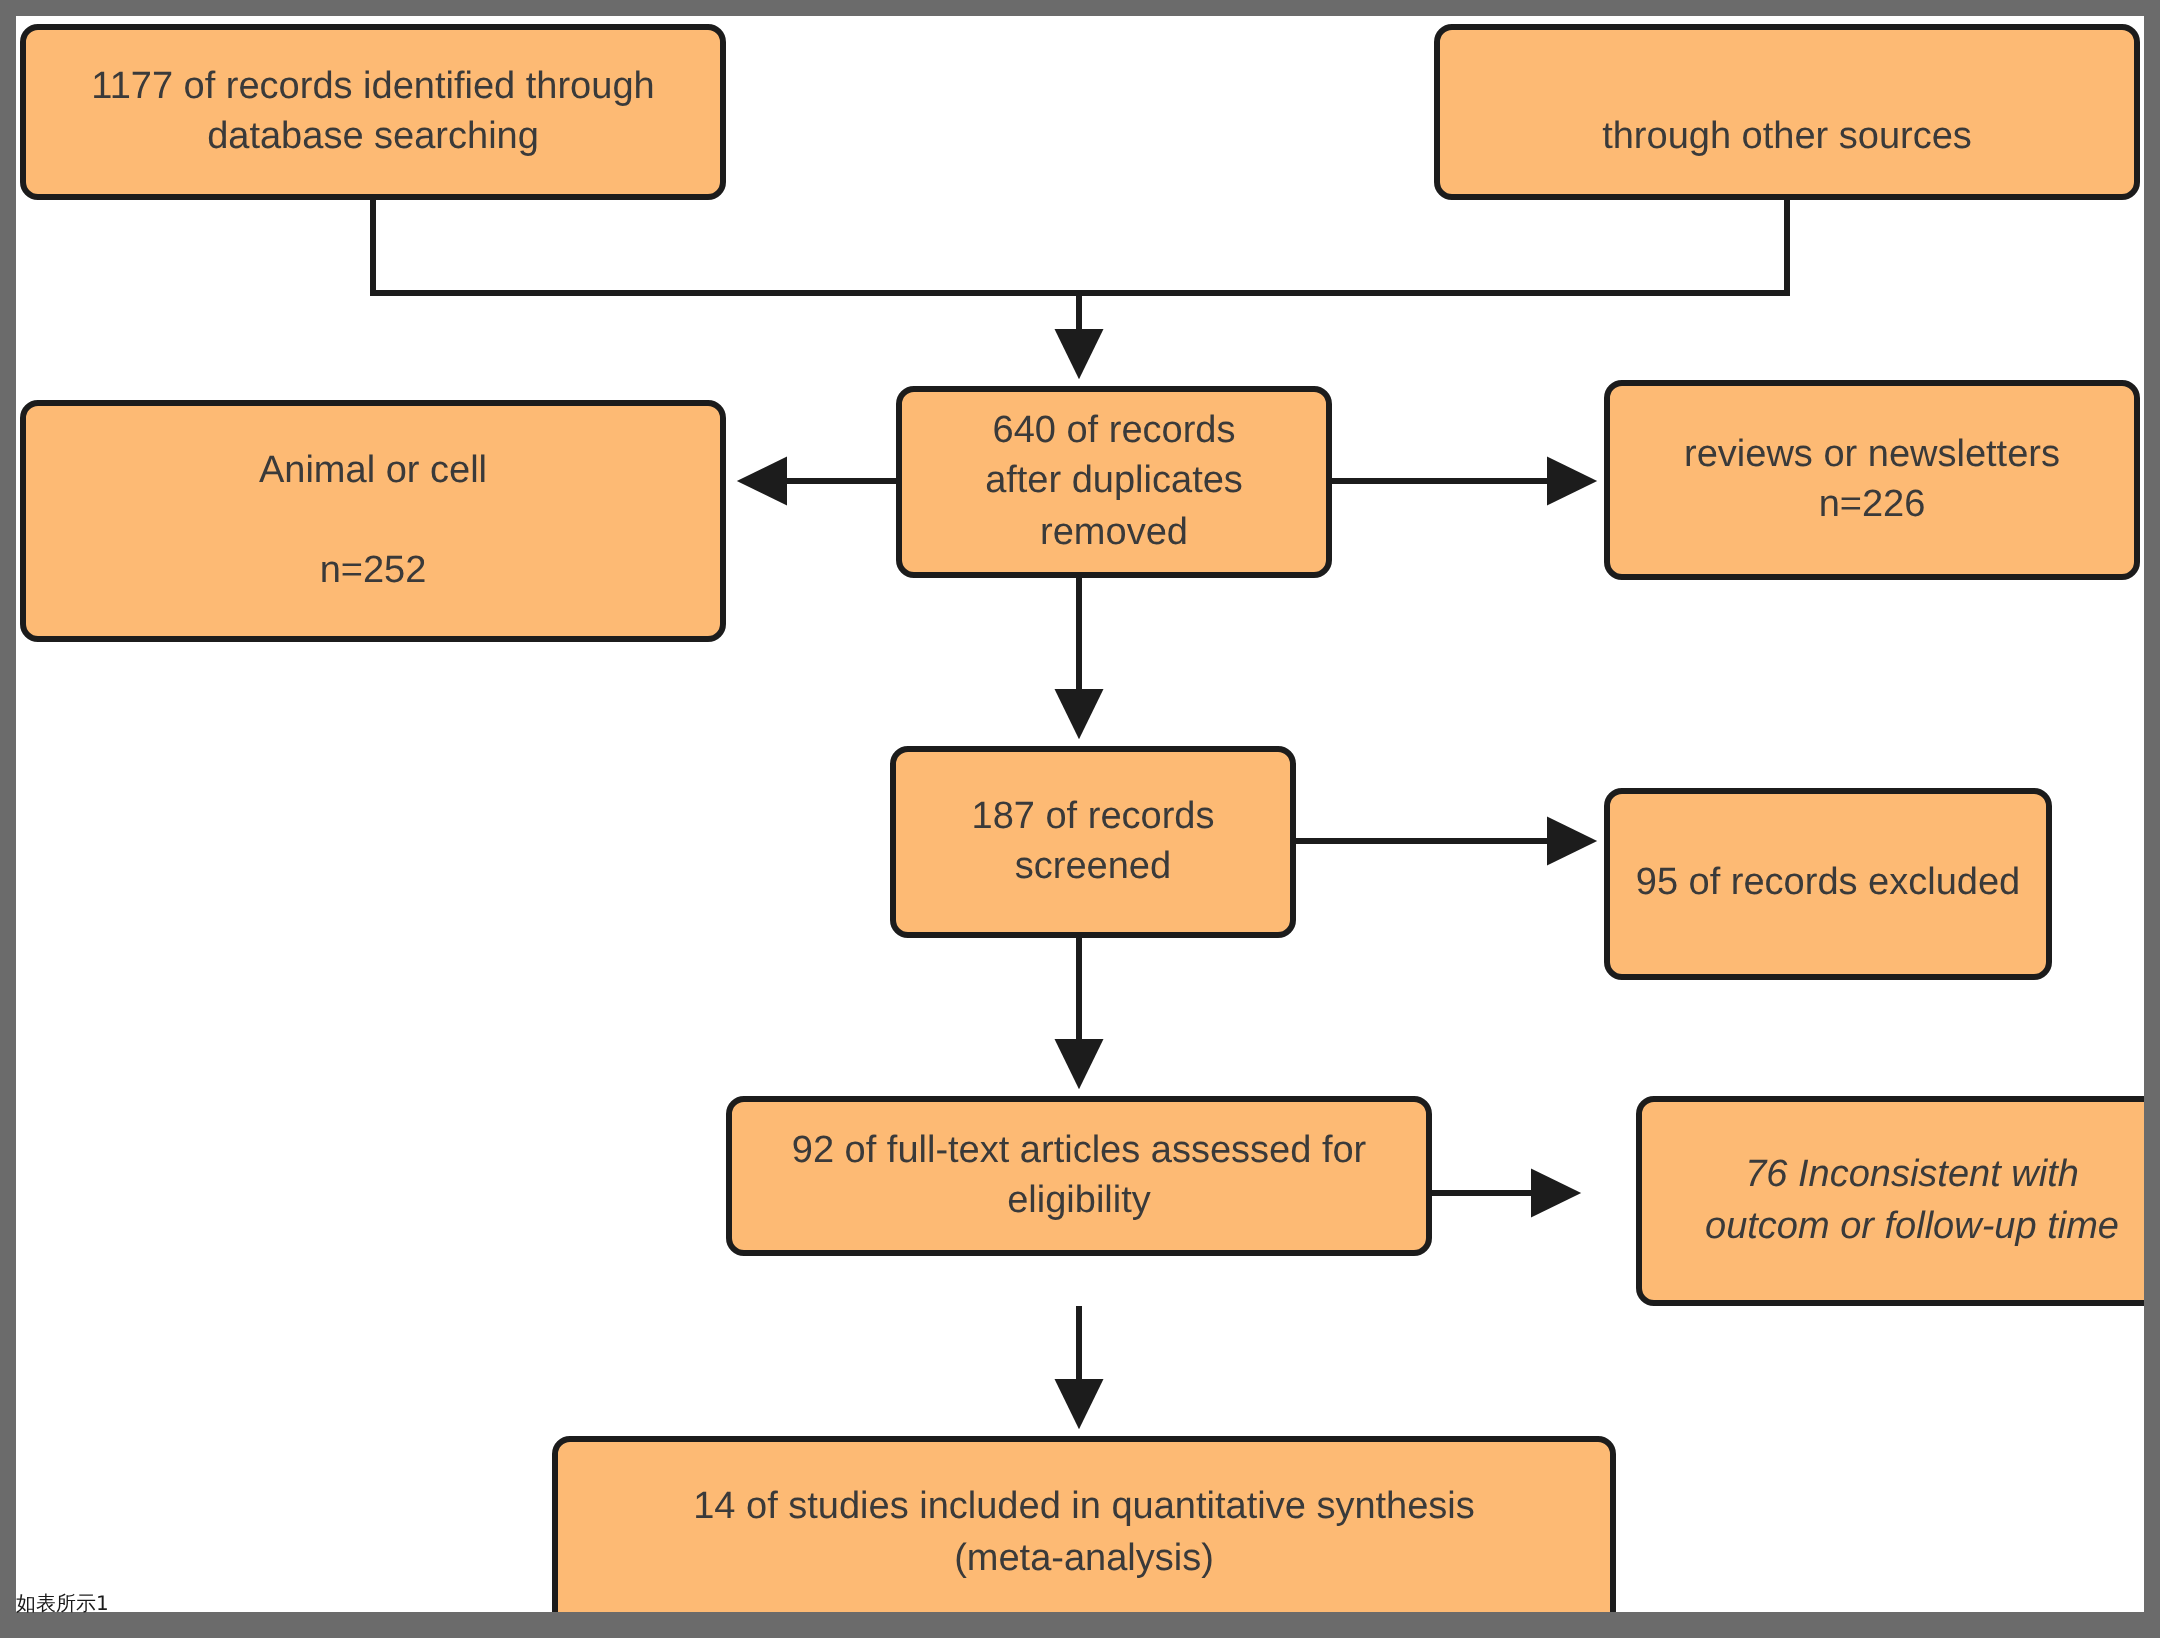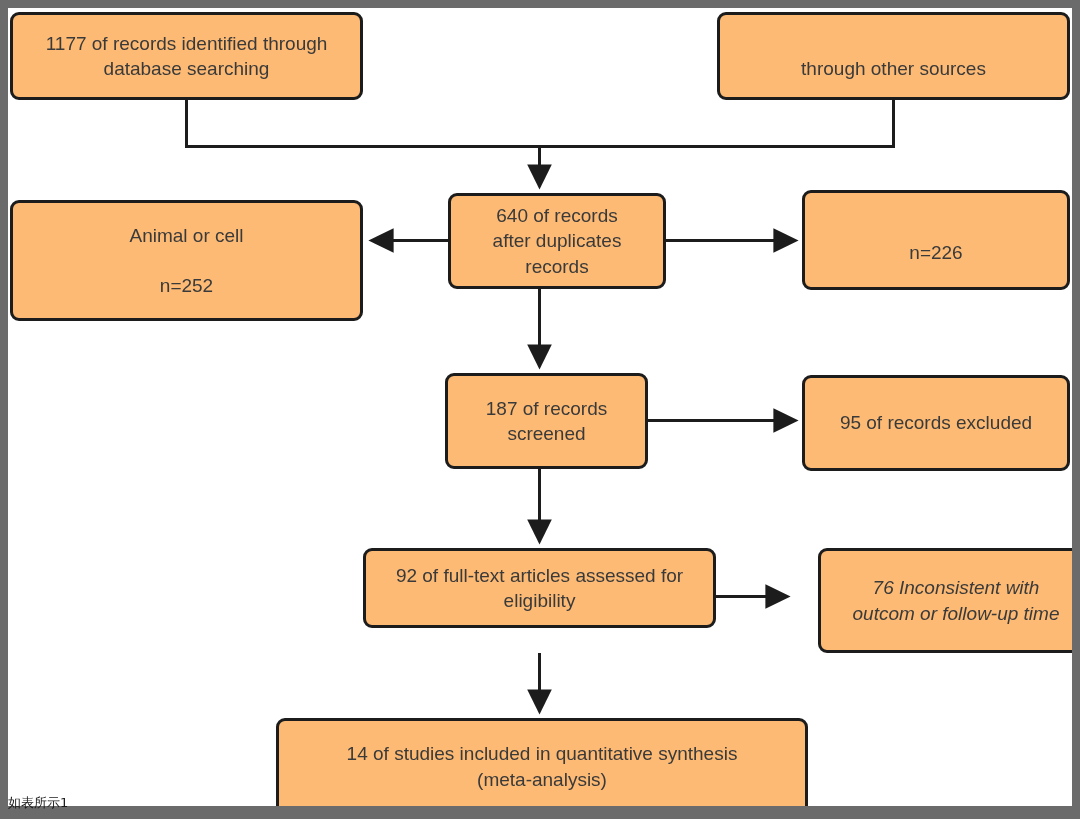--- a/index.html
+++ b/index.html
@@ -59,34 +59,34 @@
   }
   .node .txt { display: block; width: 100%; }
 
   
   #n-db        { left: 2px;   top: 4px;   width: 353px; height: 88px; }
   #n-other     { left: 709px; top: 4px;   width: 353px; height: 88px; }
   #n-dup       { left: 440px; top: 185px; width: 218px; height: 96px; }
   #n-animal    { left: 2px;   top: 192px; width: 353px; height: 121px; }
   #n-reviews   { left: 794px; top: 182px; width: 268px; height: 100px; }
   #n-screened  { left: 437px; top: 365px; width: 203px; height: 96px; }
-  #n-excl95    { left: 794px; top: 367px; width: 268px; height: 96px; }
+  #n-excl95    { left: 794px; top: 386px; width: 224px; height: 96px; }
   #n-fulltext  { left: 355px; top: 540px; width: 353px; height: 80px; }
   #n-incons    { left: 810px; top: 540px; width: 276px; height: 105px; font-style: italic; }
   #n-included  { left: 268px; top: 710px; width: 532px; height: 97px; }
 
   #caption {
     position: absolute;
     left: 8px;
     top: 796px;
     width: 300px;
     height: 13px;
     overflow: hidden;
     color: #1a1a1a;
-    font-size: 13px;
+    font-size: 10px;
     line-height: 13px;
     font-family: "DejaVu Sans", sans-serif;
     z-index: 3;
   }
 </style>
 </head>
 <body>
 
 <div id="frame">
   <div id="canvas">
@@ -137,27 +137,27 @@
         <span>Animal or cell</span><br>
         <br>
         <span>n=252</span>
       </span>
     </div>
 
     <div class="node" id="n-dup">
       <span class="txt">
         <span>640 of records</span><br>
         <span>after duplicates</span><br>
-        <span>records</span>
+        <span>removed</span>
       </span>
     </div>
 
     <div class="node" id="n-reviews">
       <span class="txt">
-        <br>
+        <span>reviews or newsletters</span><br>
         <span>n=226</span>
       </span>
     </div>
 
     <div class="node" id="n-screened">
       <span class="txt">
         <span>187 of records</span><br>
         <span>screened</span>
       </span>
     </div>

